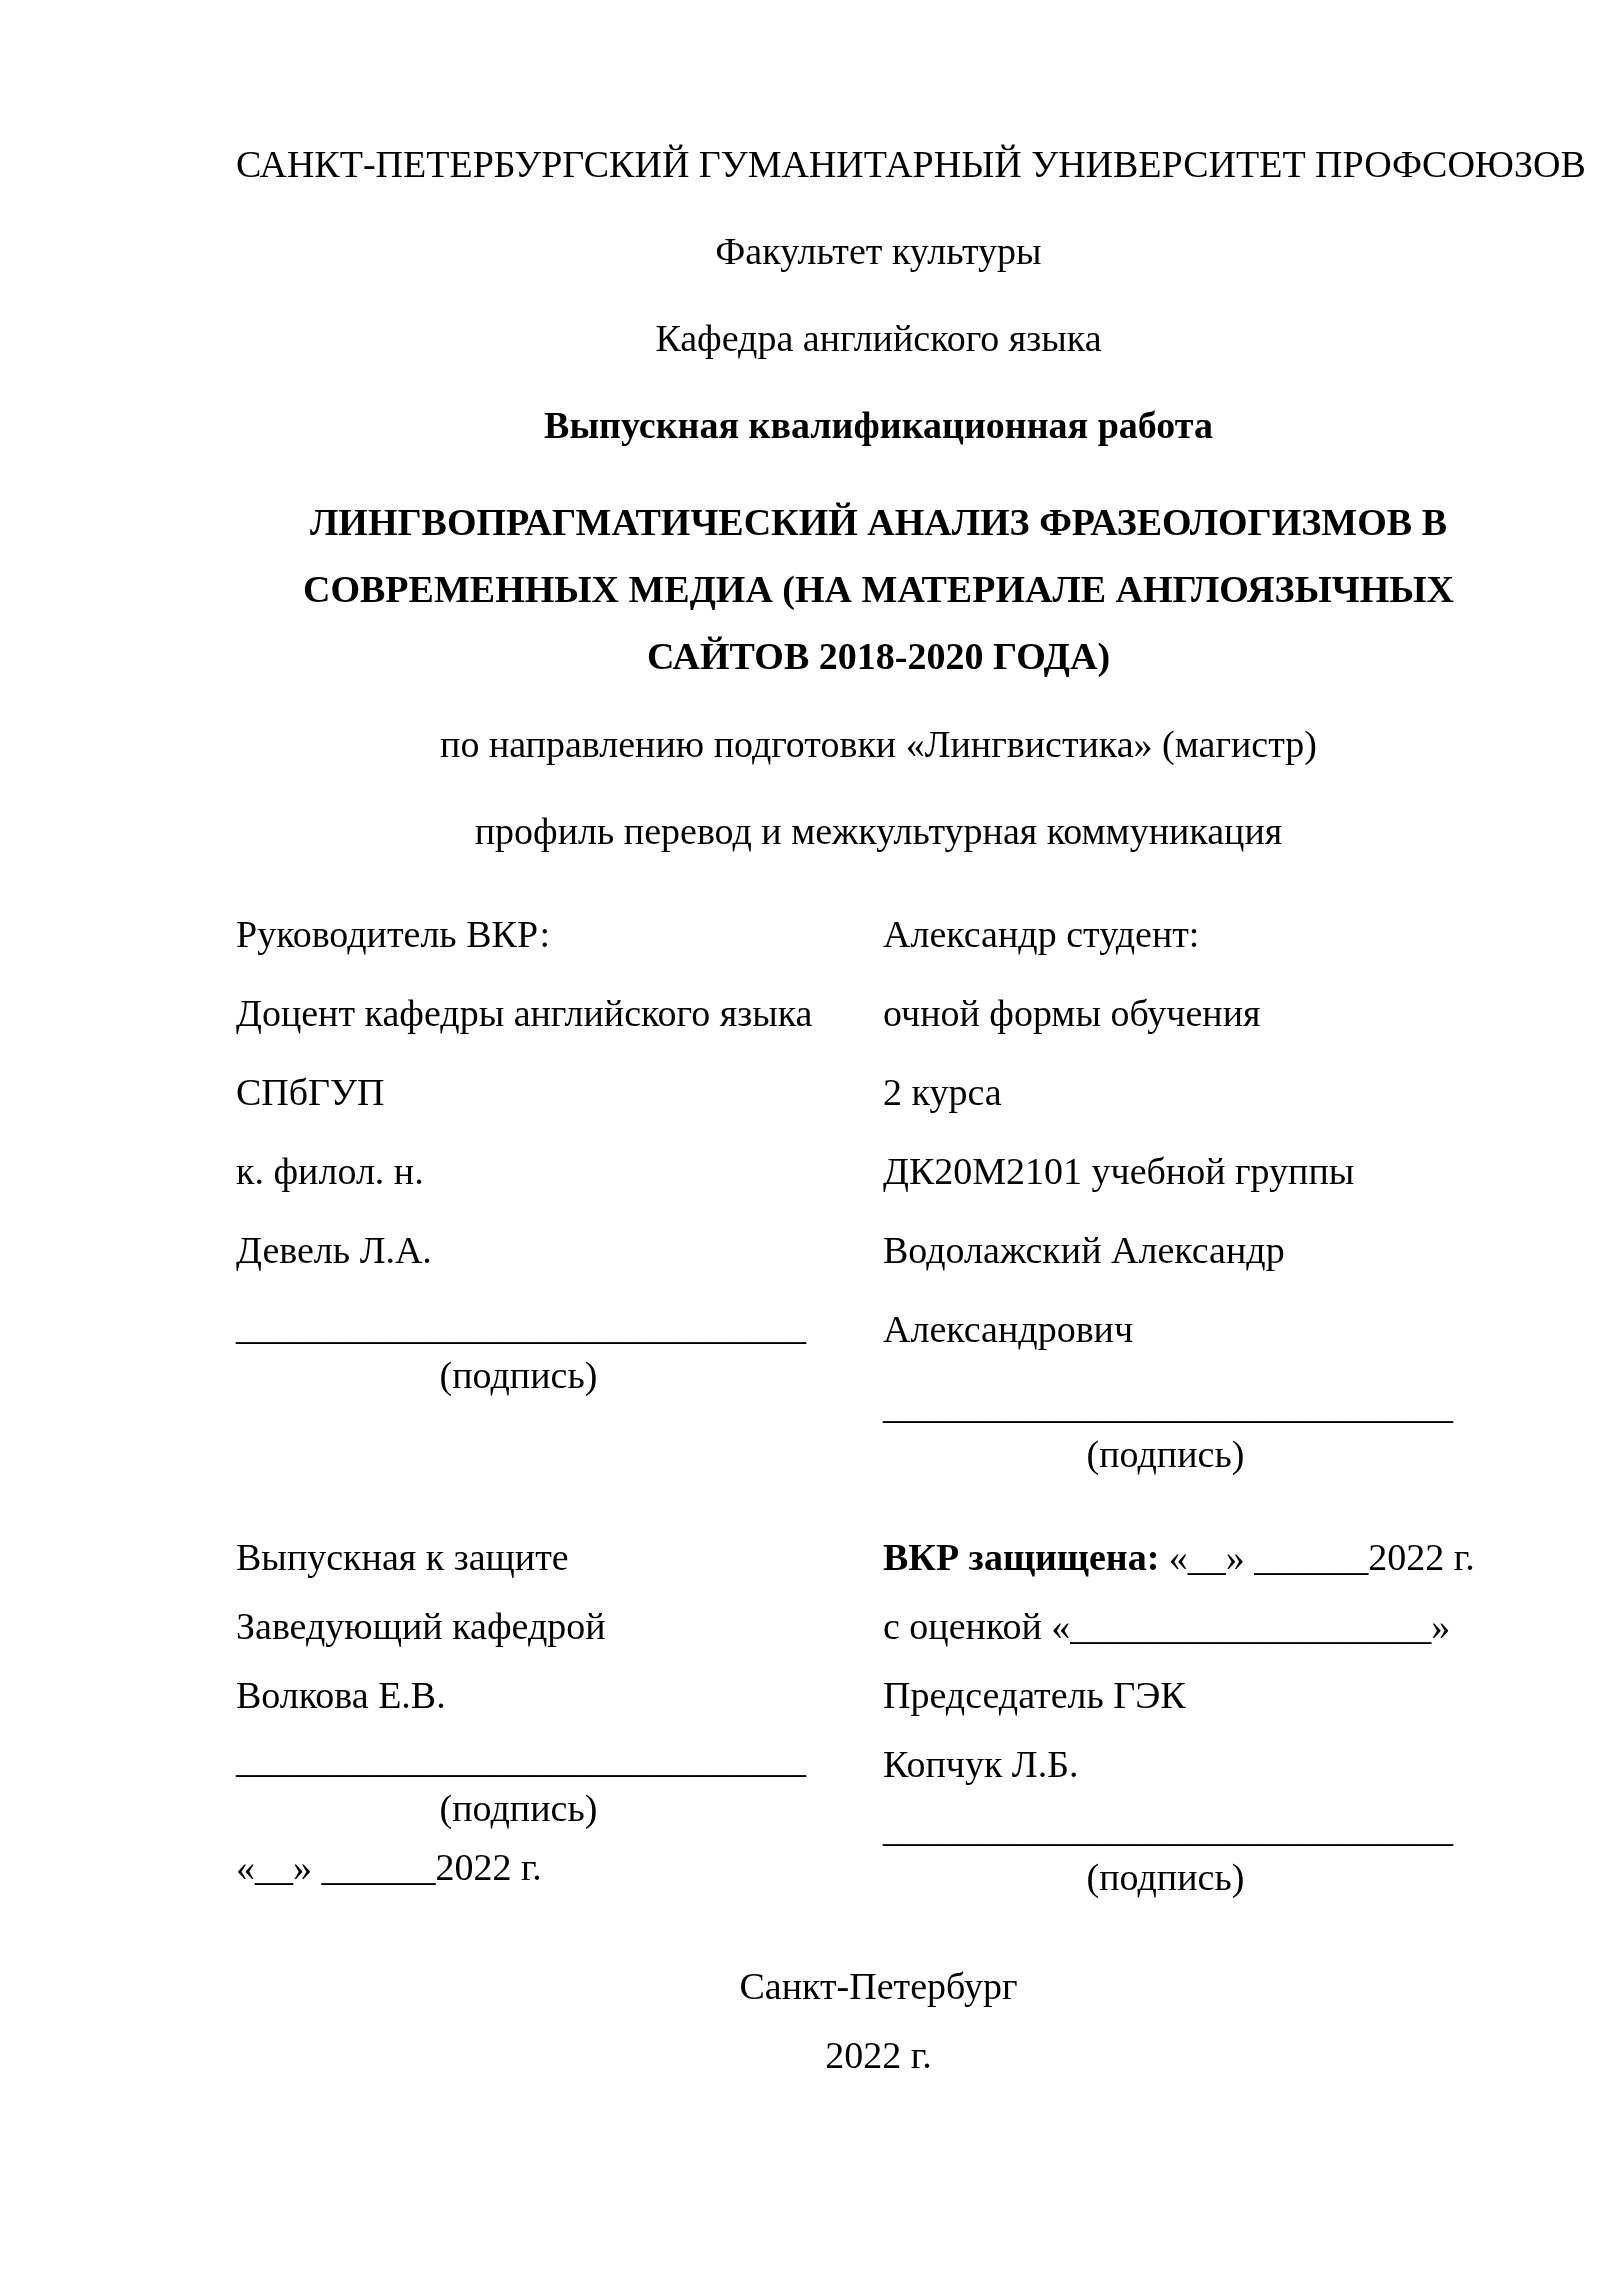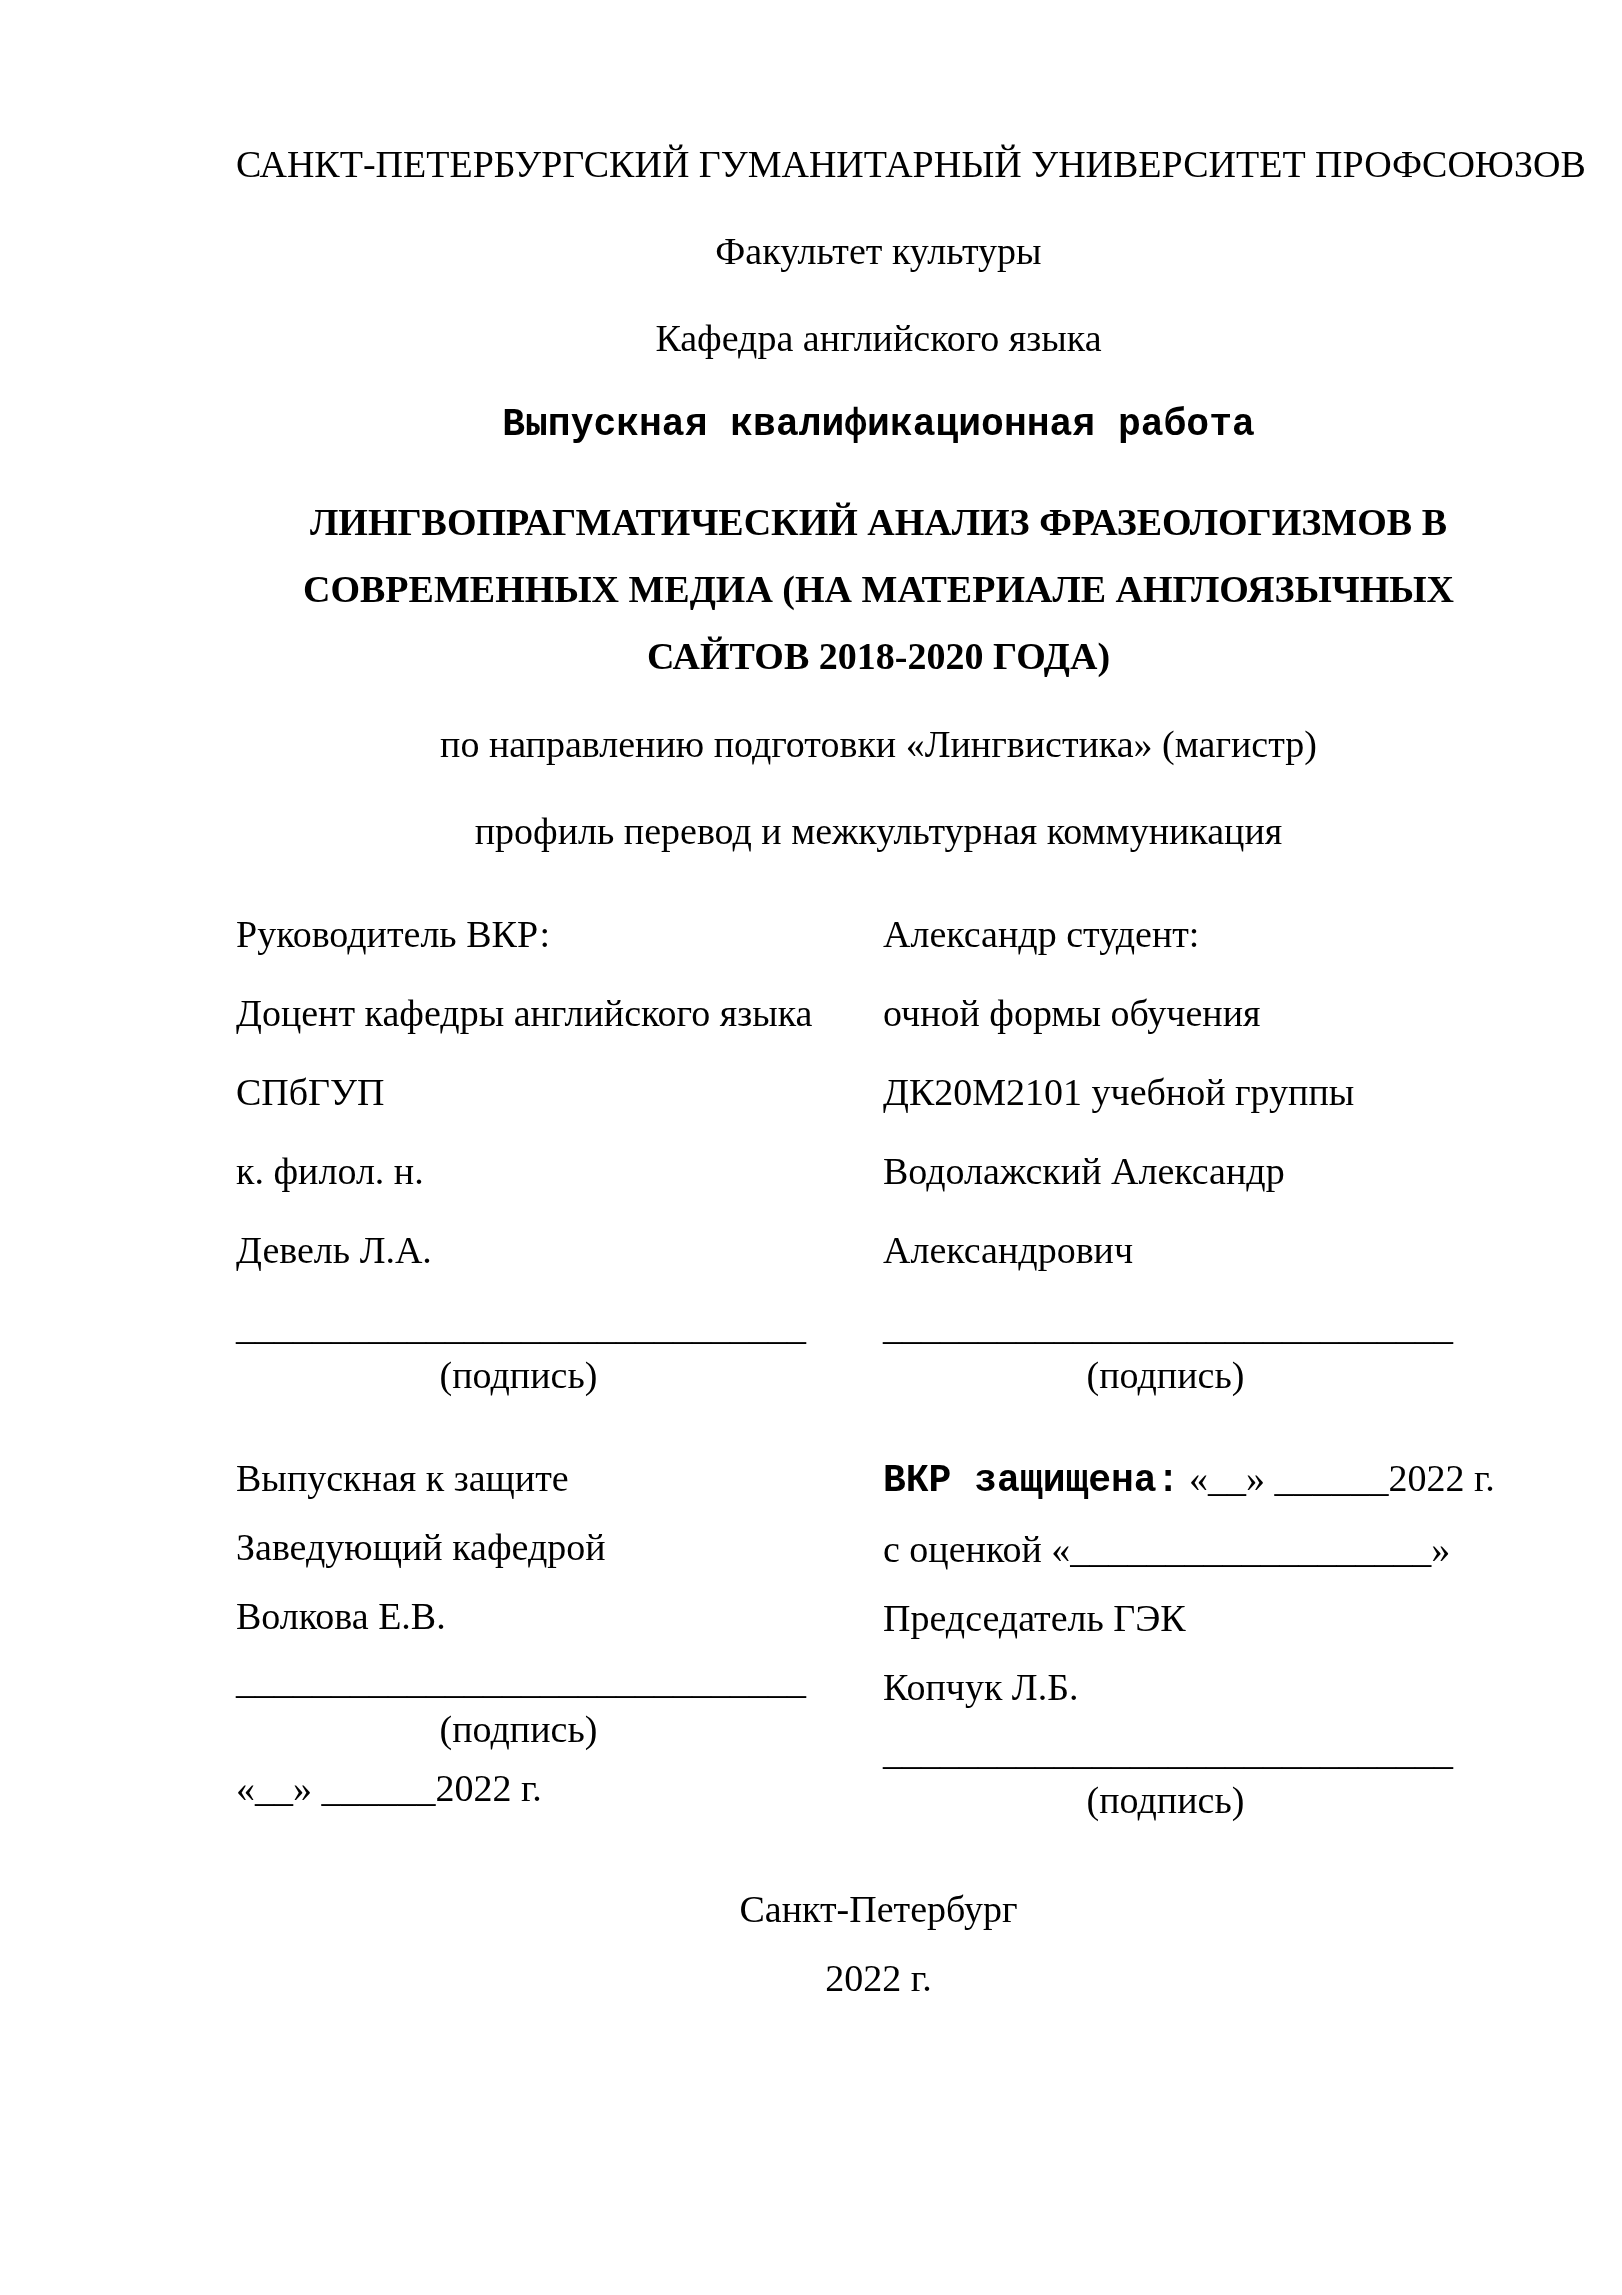--- a/index.html
+++ b/index.html
@@ -18,21 +18,21 @@
     height: 1939px;
     padding: 141px 102px 0 236px;
     background: #ffffff;
   }
   .center-block { text-align: center; }
   .center-line {
     line-height: 46px;
     margin-bottom: 41px;
     white-space: nowrap;
   }
-  .bold { font-weight: bold; font-family: Liberation Mono, monospace; }
+  .bold { font-weight: bold; }
   .title-block { margin-bottom: 31px; }
   .title-line {
     font-weight: bold;
     line-height: 67px;
     white-space: nowrap;
   }
   .columns {
     display: grid;
     grid-template-columns: 647px 1fr;
     align-items: start;
@@ -85,20 +85,21 @@
       <p class="line">к. филол. н.</p>
       <p class="line">Девель Л.А.</p>
       <div class="sig">
         <p class="sig-line">______________________________</p>
         <p class="sig-caption">(подпись)</p>
       </div>
     </div>
     <div class="col">
       <p class="line">Александр студент:</p>
       <p class="line">очной формы обучения</p>
+      <p class="line">2 курса</p>
       <p class="line">ДК20М2101 учебной группы</p>
       <p class="line">Водолажский Александр</p>
       <p class="line">Александрович</p>
       <div class="sig">
         <p class="sig-line">______________________________</p>
         <p class="sig-caption">(подпись)</p>
       </div>
     </div>
   </div>
 

